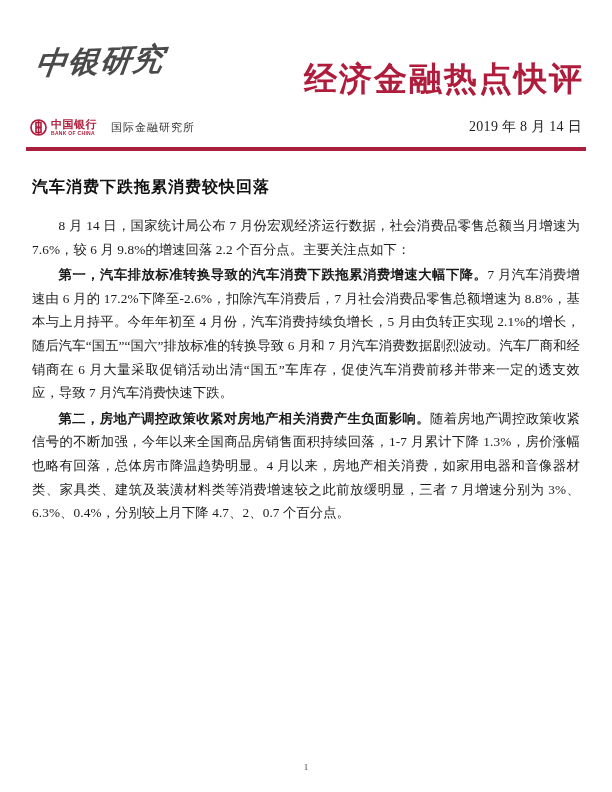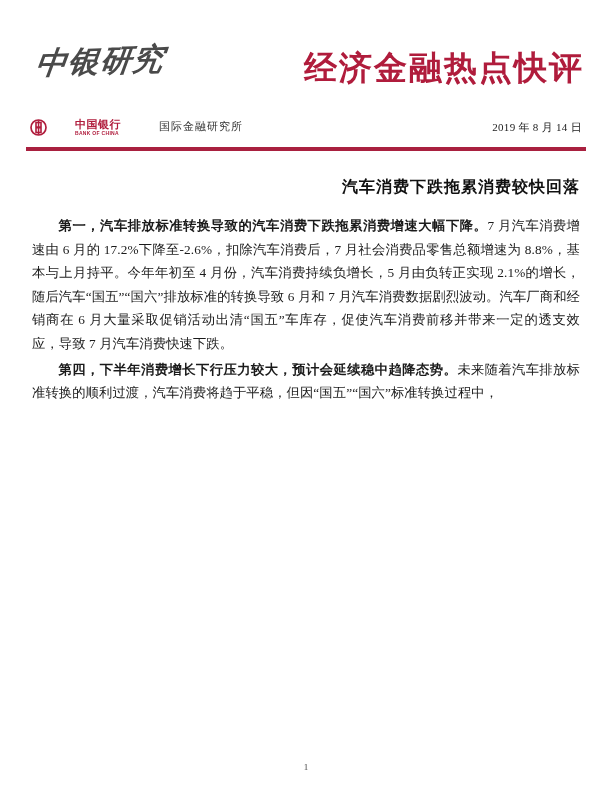--- a/index.html
+++ b/index.html
@@ -47,35 +47,36 @@
     margin-top: 4px;
   }
   .pub-title {
     font-family: "Liberation Sans", "DejaVu Sans", sans-serif;
     font-size: 33px;
     line-height: 1;
     font-weight: 700;
     color: #b01c3c;
     letter-spacing: 2px;
     white-space: nowrap;
-    margin-top: 7px;
+    margin-top: 18px;
     margin-right: 2px;
   }
 
   
   .subhead {
     position: relative;
     display: flex;
     align-items: center;
     justify-content: space-between;
     height: 30px;
   }
   .subhead-left {
     display: flex;
-    gap: 28px;
+    align-items: center;
+    gap: 4px;
     margin-left: 4px;
   }
   .boc-emblem {
     width: 17px;
     height: 17px;
     flex: 0 0 auto;
     display: block;
   }
   .boc-name {
     display: flex;
@@ -102,40 +103,40 @@
     font-size: 11px;
     color: #333333;
     letter-spacing: 1px;
     margin-left: 10px;
   }
   .subhead-right {
     display: flex;
     align-items: baseline;
     gap: 26px;
     font-family: "Liberation Serif", "DejaVu Serif", serif;
-    font-size: 11px;
+    font-size: 14px;
     color: #222222;
     letter-spacing: 0.3px;
     margin-right: 4px;
   }
 
   .rule {
     height: 4px;
     background: #a9203f;
     margin-top: 5px;
     margin-bottom: 0;
   }
 
   
   .article {
     padding: 0 6px;
     margin-top: 26px;
   }
   .article-title {
-    text-align: right;
+    text-align: left;
     font-family: "Liberation Sans", "DejaVu Sans", sans-serif;
     font-size: 16px;
     font-weight: 700;
     letter-spacing: 1px;
     color: #111111;
     margin: 0 0 16px 0;
   }
   p.body-text {
     margin: 0 0 2px 0;
     font-size: 13.3px;
@@ -192,30 +193,33 @@
       <span>2019 年 8 月 14 日</span>
     </div>
   </div>
 
   <div class="rule"></div>
 
   <div class="article">
 
     <h1 class="article-title">汽车消费下跌拖累消费较快回落</h1>
 
+    <p class="body-text">
+      <b></b><span>8 月 14 日，国家统计局公布 7 月份宏观经济运行数据，社会消费品零售总额当月增速为 7.6%，较 6 月 9.8%的增速回落 2.2 个百分点。主要关注点如下：</span>
+    </p>
 
     <p class="body-text">
       <b>第一，汽车排放标准转换导致的汽车消费下跌拖累消费增速大幅下降。</b><span>7 月汽车消费增速由 6 月的 17.2%下降至-2.6%，扣除汽车消费后，7 月社会消费品零售总额增速为 8.8%，基本与上月持平。今年年初至 4 月份，汽车消费持续负增长，5 月由负转正实现 2.1%的增长，随后汽车“国五”“国六”排放标准的转换导致 6 月和 7 月汽车消费数据剧烈波动。汽车厂商和经销商在 6 月大量采取促销活动出清“国五”车库存，促使汽车消费前移并带来一定的透支效应，导致 7 月汽车消费快速下跌。</span>
     </p>
 
-
-
     <p class="body-text">
-      <b>第四，下半年消费增长下行压力较大，预计会延续稳中趋降态势。</b><span>未来随着汽车排放标准转换的顺利过渡，汽车消费将趋于平稳，但因“国五”“国六”标准转换过程中，</span>
+      <b>第二，房地产调控政策收紧对房地产相关消费产生负面影响。</b><span>随着房地产调控政策收紧信号的不断加强，今年以来全国商品房销售面积持续回落，1-7 月累计下降 1.3%，房价涨幅也略有回落，总体房市降温趋势明显。4 月以来，房地产相关消费，如家用电器和音像器材类、家具类、建筑及装潢材料类等消费增速较之此前放缓明显，三者 7 月增速分别为 3%、6.3%、0.4%，分别较上月下降 4.7、2、0.7 个百分点。</span>
     </p>
+
+
 
   </div>
 
   <div class="page-footer">
     <span>1</span>
   </div>
 
 </div>
 
 </body></html>

